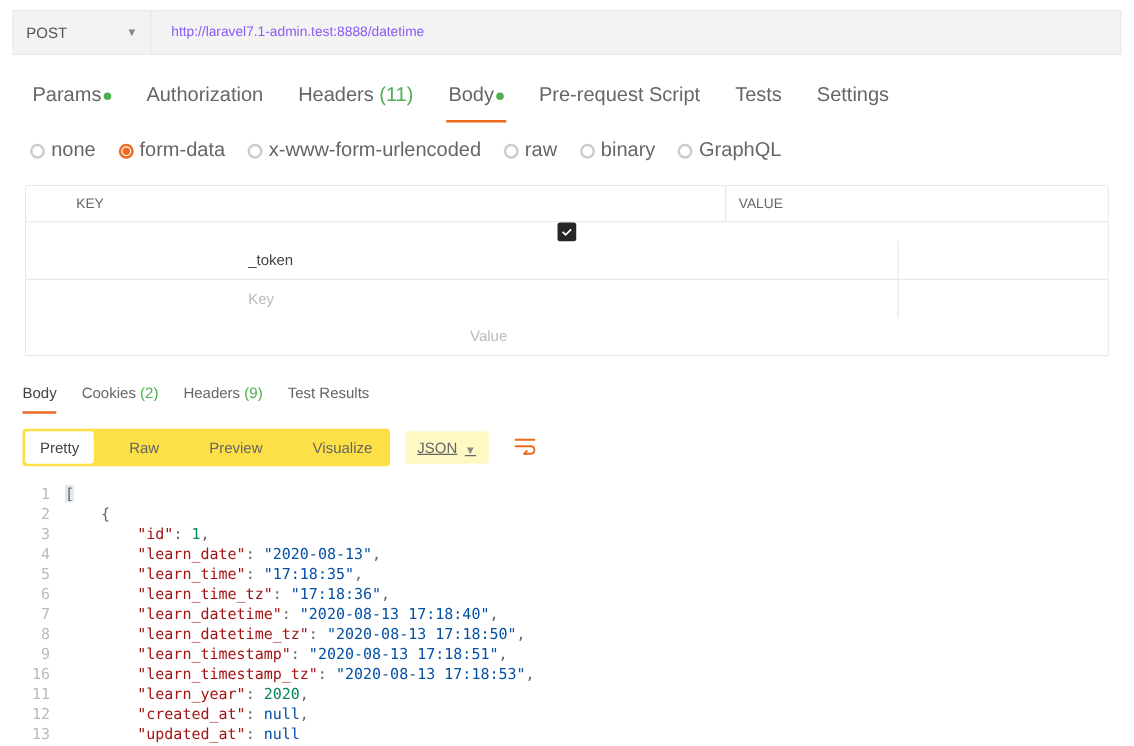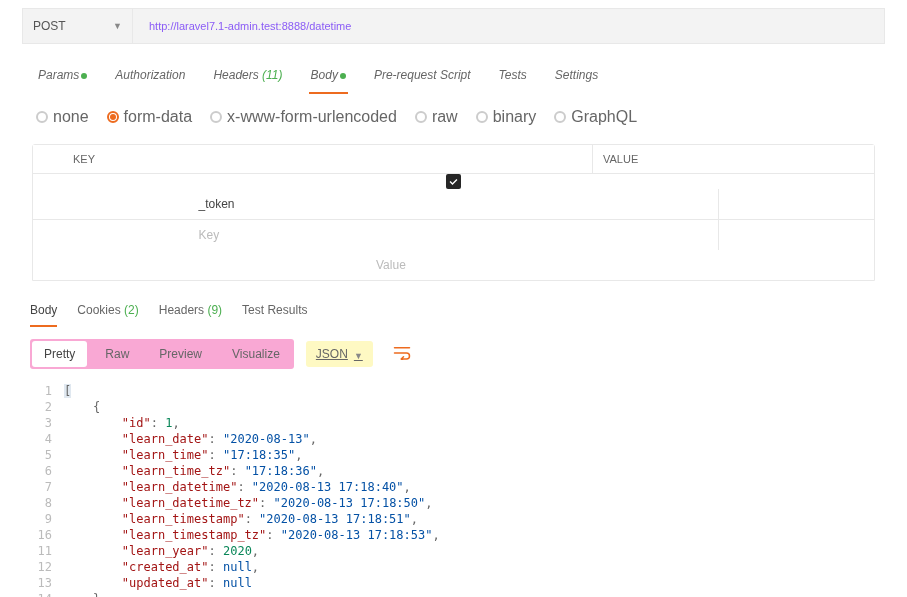--- a/index.html
+++ b/index.html
@@ -1,23 +1,23 @@
 <!DOCTYPE html>
 <html><head>
 <meta charset="utf-8">
 <style>
 * { box-sizing: border-box; margin: 0; padding: 0; }
 body { font-family: -apple-system, BlinkMacSystemFont, "Segoe UI", Arial, sans-serif; font-size: 12px; color: #666; background: #fff; }
-.container { width: 907px; height: 597px; padding: 8px 22px; }
+.container { width: 907px; height: 597px; padding: 8px 10px; }
 .req-row { display: flex; gap: 6px; margin-bottom: 14px; background: #f3f3f3; border: 1px solid #e8e8e8; }
 .method-sel { background: #f3f3f3; color: #555; width: 110px; height: 34px; display: flex; align-items: center; padding: 0 10px; font-size: 12px; justify-content: space-between; border-right: 1px solid #e8e8e8;}
 .chev { font-size: 9px; color: #888; }
 .url-input { flex: 1; background: #f3f3f3; border: none; height: 34px; padding: 0 10px; color: #8b5cf6; font-size: 11px; outline: none; }
 .tabs { display: flex; gap: 24px; padding: 4px 14px 0; border-bottom: none; }
-.tab { padding: 6px 2px 10px; color: #666; position: relative; cursor: pointer; font-size: 12px; font-style: italic; }
+.tab { padding: 6px 2px 10px; color: #666; position: relative; cursor: pointer; font-size: 16px; }
 .tab.active { border-bottom: 2px solid #ed6b1f; }
 .tab .cnt { color: #4caf50; }
 .dot-g { width: 6px; height: 6px; background: #4caf50; border-radius: 50%; display: inline-block; margin-left: 2px; vertical-align: middle; }
 .body-types { display: flex; gap: 18px; padding: 14px 14px 14px; align-items: center; }
 .radio { width: 12px; height: 12px; border-radius: 50%; border: 2px solid #ccc; display: inline-block; vertical-align: middle; margin-right: 5px; position: relative; }
 .radio.sel { border-color: #ed6b1f; }
 .radio.sel::after { content: ''; width: 6px; height: 6px; background: #ed6b1f; border-radius: 50%; position: absolute; top: 1px; left: 1px; }
 .bt-item { color: #666; font-size: 16px; cursor: pointer; display: flex; align-items: center; }
 .kv-table { border: 1px solid #e8e8e8; border-radius: 3px 3px 0 0; margin: 4px 10px 0; }
 .kv-head { display: flex; background: #fff; border-bottom: 1px solid #e8e8e8; }
@@ -29,21 +29,21 @@
 .kv-val { flex: 1; padding: 8px 10px; color: #444; }
 .kv-key input, .kv-val input { border: none; outline: none; width: 100%; font-size: 12px; color: #444; }
 .kv-key input::placeholder, .kv-val input::placeholder { color: #bbb; }
 .chk { width: 15px; height: 15px; background: #262626; border-radius: 2px; display: flex; align-items: center; justify-content: center; }
 .chk svg { width: 11px; height: 11px; }
 .resp-tabs { display: flex; gap: 20px; padding: 18px 8px 0; }
 .resp-tab { padding: 4px 0 8px; color: #666; cursor: pointer; font-size: 12px; }
 .resp-tab.active { border-bottom: 2px solid #ed6b1f; color: #444; }
 .resp-tab .cnt { color: #4caf50; }
 .view-row { display: flex; gap: 6px; padding: 12px 8px; align-items: center; }
-.view-btns { display: flex; background: #f9a8d4; border-radius: 3px; padding: 2px; gap: 6px; }
+.view-btns { display: flex; background: #fde047; border-radius: 3px; padding: 2px; gap: 16px; }
 .vb { padding: 6px 12px; font-size: 12px; color: #666; cursor: pointer; border-radius: 3px; }
 .vb.active { background: #fff; color: #444; }
 .fmt-sel { background: #fef9c3; padding: 6px 10px; border-radius: 3px; color: #666; font-size: 12px; display: flex; align-items: flex-end; gap: 6px; cursor: pointer; margin-left: 6px; text-decoration: underline;}
 .wrap-ic { margin-left: 8px; color: #ed6b1f; cursor: pointer; padding: 6px;}
 .wrap-ic svg { width: 18px; height: 14px; }
 .code { font-family: Consolas, Monaco, monospace; font-size: 12px; line-height: 16px; padding: 2px 0 0 12px; }
 .cl { display: flex; }
 .ln { width: 30px; text-align: right; color: #bbb; padding-right: 12px; user-select: none; }
 .ct { white-space: pre; }
 .j-key { color: #a31515; }

